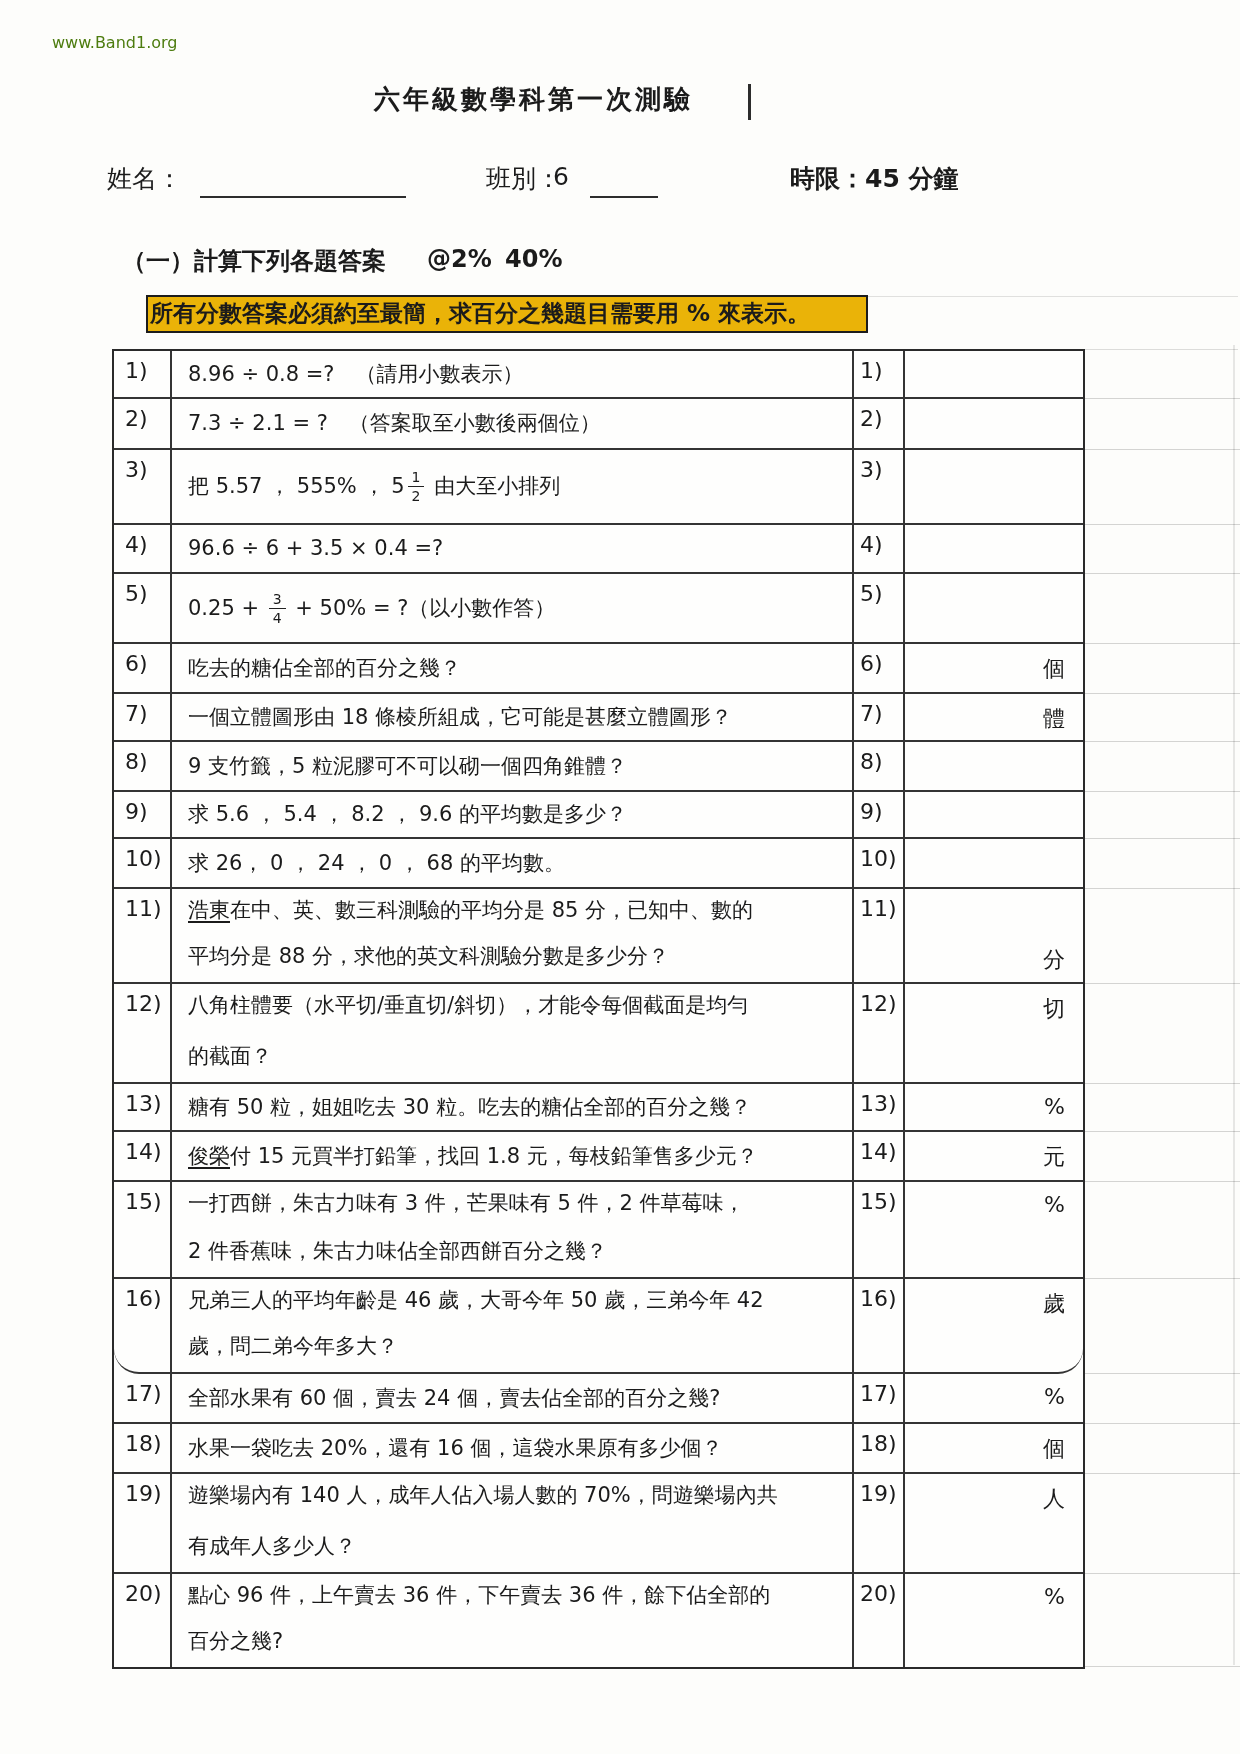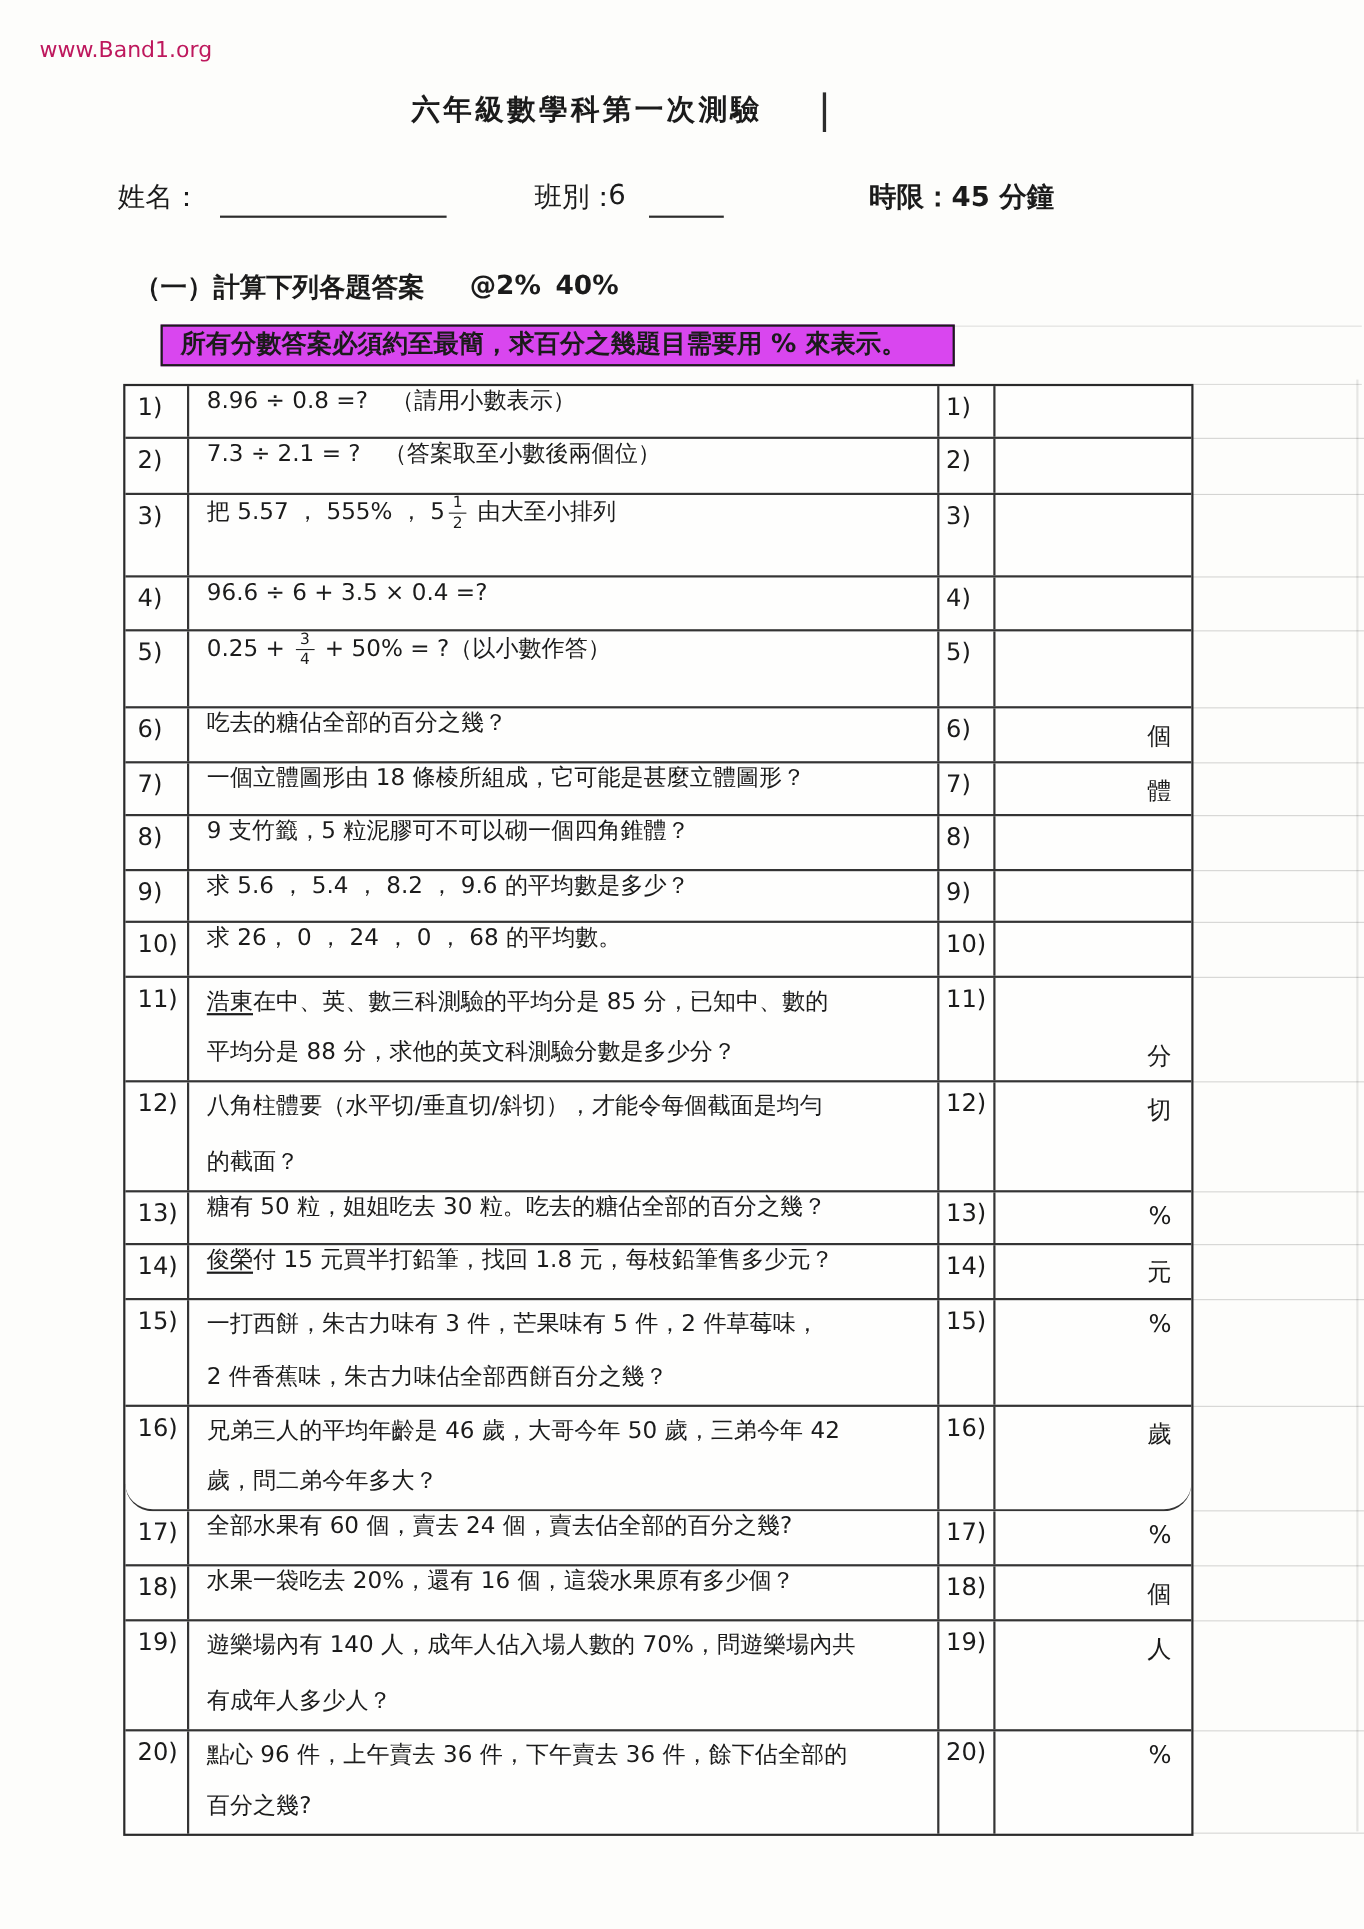--- a/index.html
+++ b/index.html
@@ -1,51 +1,51 @@
 <!DOCTYPE html>
 <html><head>
 <meta charset="utf-8">
 <style>
   html,body{margin:0;padding:0;background:#e8e8e8;}
   .page{
     position:relative;width:1240px;height:1754px;margin:0 auto;
     background:#fdfdfb;color:#1b1b1b;
     font-family:"DejaVu Sans",sans-serif;overflow:hidden;
   }
-  .watermark{position:absolute;left:36px;top:33px;font-size:20px;font-weight:500;color:#be185d;}
+  .watermark{position:absolute;left:52px;top:33px;font-size:16px;font-weight:500;color:#4d7c0f;}
   .title{position:absolute;left:374px;top:82px;font-size:26px;font-weight:bold;letter-spacing:3px;white-space:nowrap;}
   .title-tick{position:absolute;left:748px;top:84px;width:3px;height:36px;background:#2c2c2c;}
   .info-row{position:absolute;left:0;top:162px;width:100%;height:44px;font-size:25px;}
   .info-row .lbl{position:absolute;top:0;white-space:nowrap;}
   .name-label{left:107px;}
   .name-line{position:absolute;left:200px;top:34px;width:206px;border-top:2px solid #2d2d2d;}
   .class-label{left:468px;margin-left:18px;}
   .class-value{position:absolute;left:553px;top:0;}
   .class-line{position:absolute;left:590px;top:34px;width:68px;border-top:2px solid #2d2d2d;}
   .time-label{left:790px;font-weight:bold;}
   .section-row{position:absolute;left:0;top:245px;width:100%;height:36px;font-size:24px;font-weight:bold;margin-left:37px;}
   .sec-heading{position:absolute;left:85px;white-space:nowrap;}
   .sec-at{position:absolute;left:390px;}
   .sec-total{position:absolute;left:468px;}
   .note-box{
     position:absolute;left:146px;top:295px;width:722px;box-sizing:border-box;
-    border:2.5px solid #1c1c1c;background:#d946ef;
-    font-size:23px;font-weight:bold;line-height:28px;padding:2px 16px 4px;white-space:nowrap;
+    border:2.5px solid #1c1c1c;background:#eab308;
+    font-size:23px;font-weight:bold;line-height:28px;padding:2px 2px 4px;white-space:nowrap;
   }
   .qtable{
     position:absolute;left:112px;top:349px;width:973px;box-sizing:border-box;
     border:2px solid #2a2a2a;background:#fefefd;
   }
   .trow{display:flex;box-sizing:border-box;border-bottom:2px solid #343434;position:relative;}
   .trow.last{border-bottom:none;}
   
   .trow::after{content:"";position:absolute;right:-157px;bottom:-2px;width:156px;height:1px;background:rgba(50,50,50,0.20);}
   .trow.last::after{bottom:0;}
   .c1{width:58px;box-sizing:border-box;border-right:2px solid #343434;padding:7px 0 0 11px;font-size:22px;}
-  .c2{flex:1;box-sizing:border-box;padding:0 8px 0 16px;font-size:21px;display:flex;flex-direction:column;overflow:hidden;}
+  .c2{flex:1;box-sizing:border-box;padding:0 8px 0 16px;font-size:21px;display:flex;flex-direction:column;justify-content:center;overflow:hidden;}
   .trow.multi .c2{justify-content:space-between;padding-top:8px;padding-bottom:13px;}
   .c3{width:53px;box-sizing:border-box;border-left:2px solid #343434;border-right:2px solid #343434;padding:7px 0 0 6px;font-size:22px;}
   .c4{width:178px;box-sizing:border-box;position:relative;}
   .unit{position:absolute;right:18px;font-size:22px;}
   .qline{line-height:1.25;white-space:nowrap;}
   .useg{text-decoration:underline;text-underline-offset:4px;text-decoration-thickness:1.5px;}
   .frac{display:inline-flex;flex-direction:column;align-items:center;vertical-align:middle;margin:0 3px;line-height:1;}
   .frac .fn{border-bottom:1.6px solid #222;padding:0 4px 2px;font-size:14px;}
   .frac .fd{padding:2px 4px 0;font-size:14px;}
   .artifact-notebox{position:absolute;left:868px;top:296px;width:370px;height:1px;background:rgba(50,50,50,0.14);}

